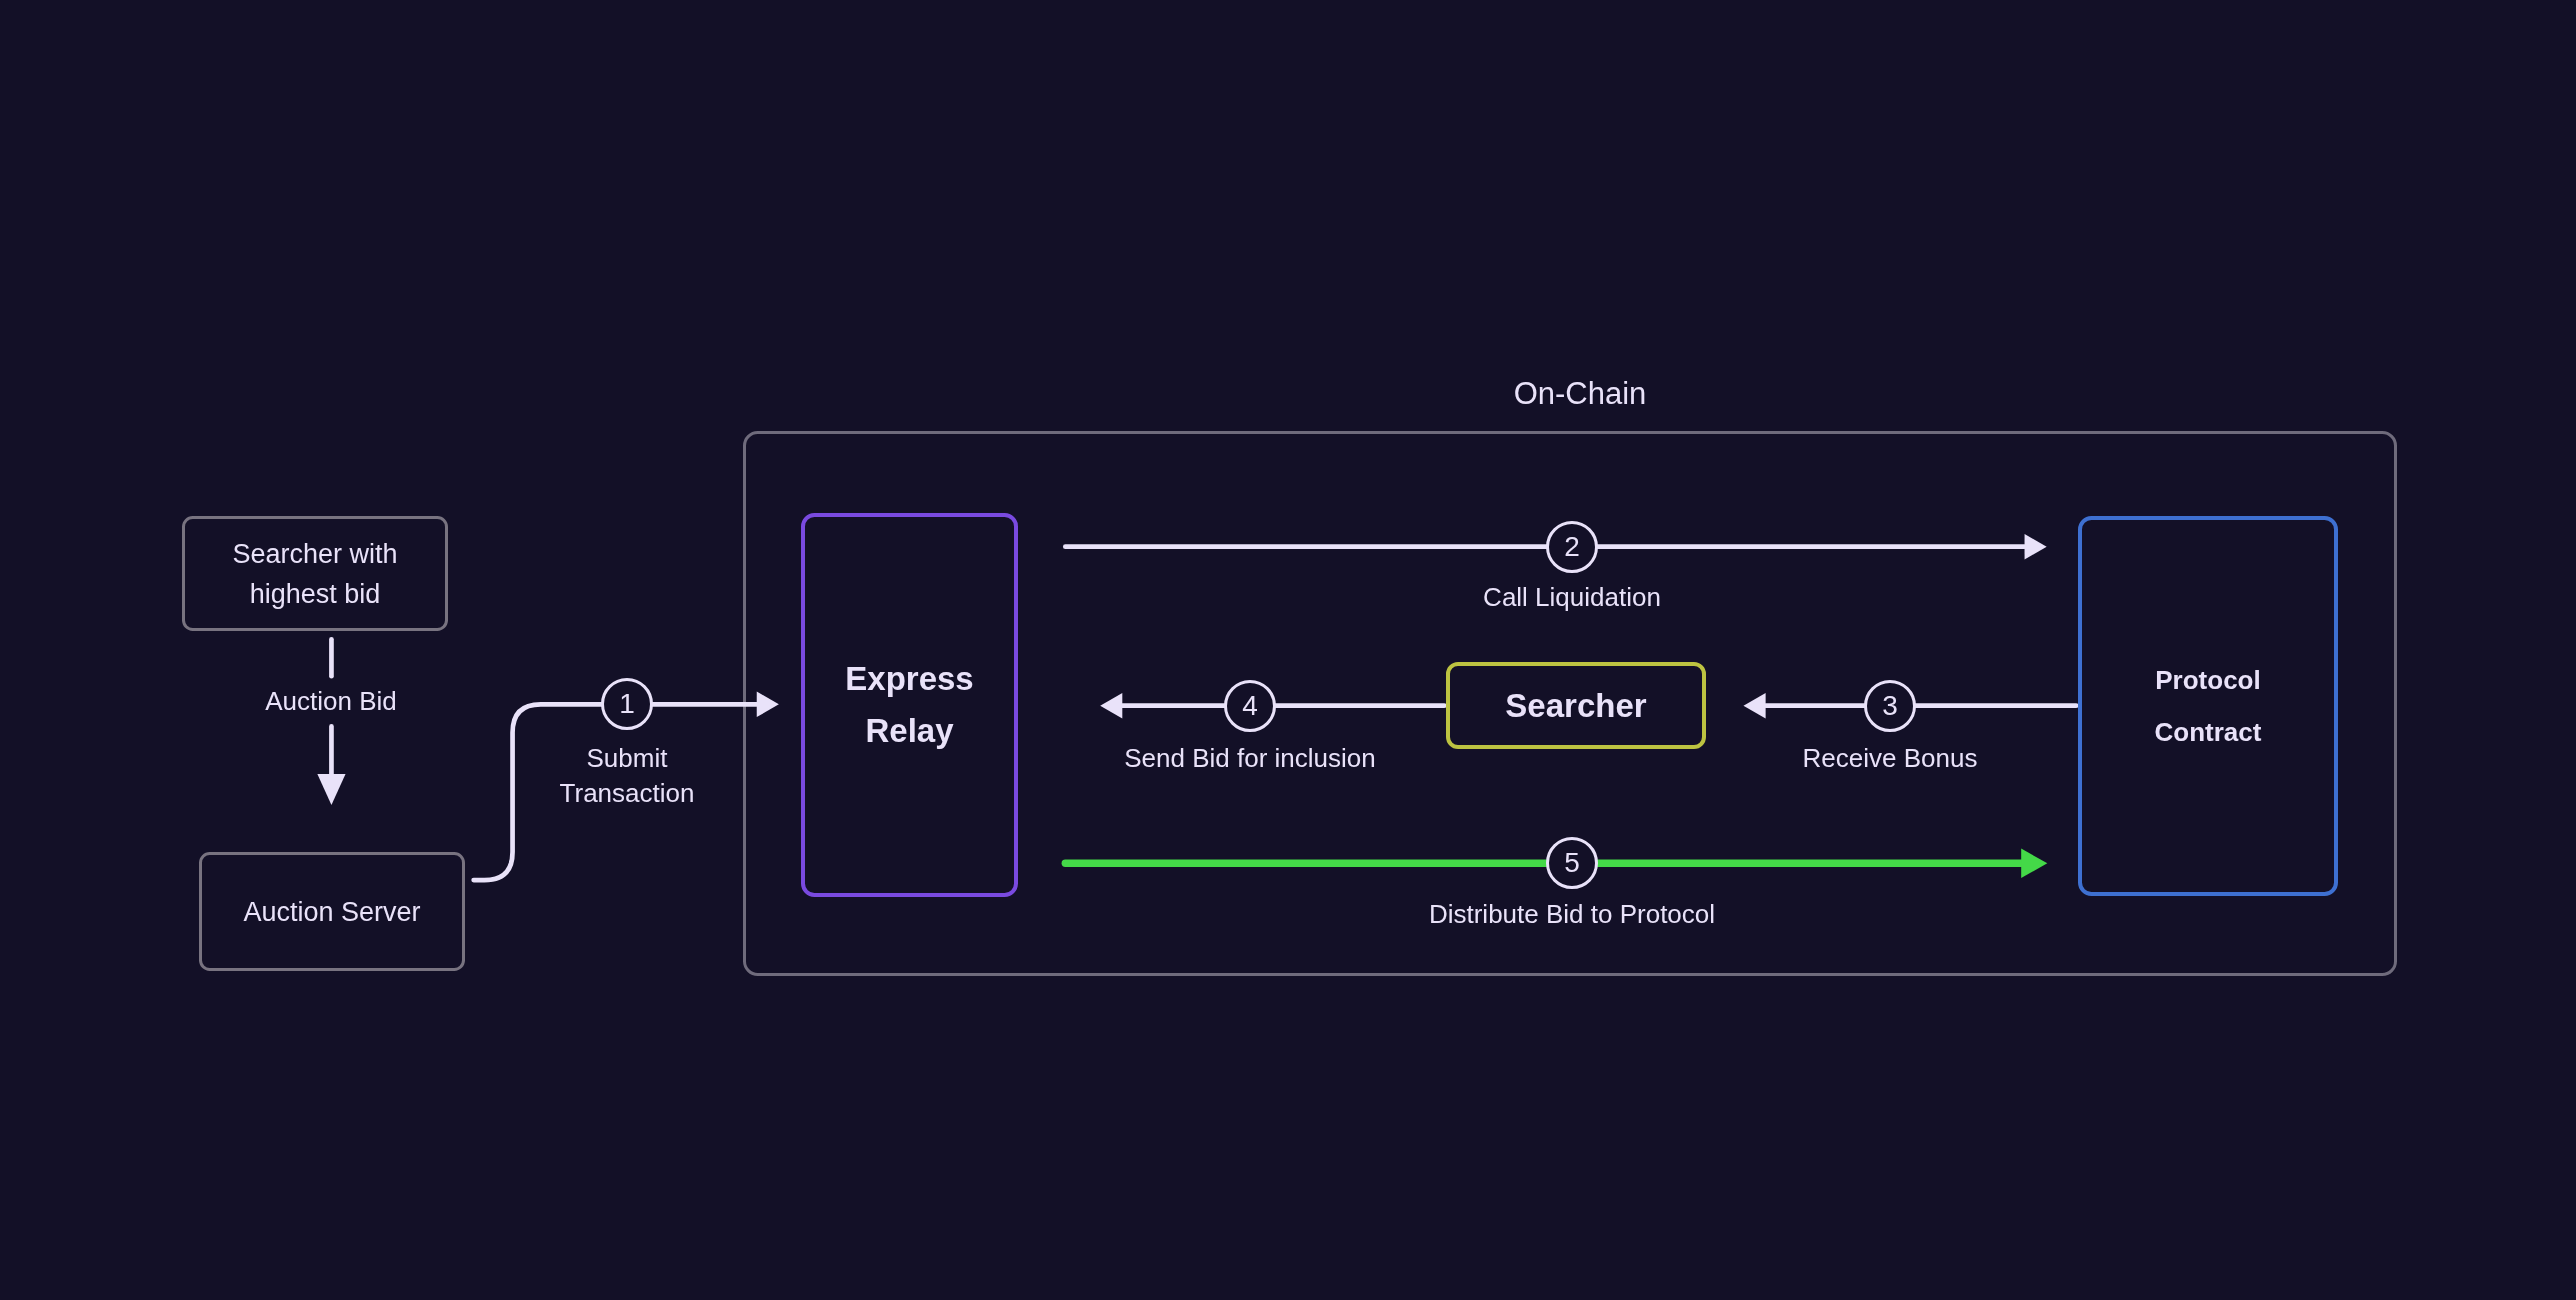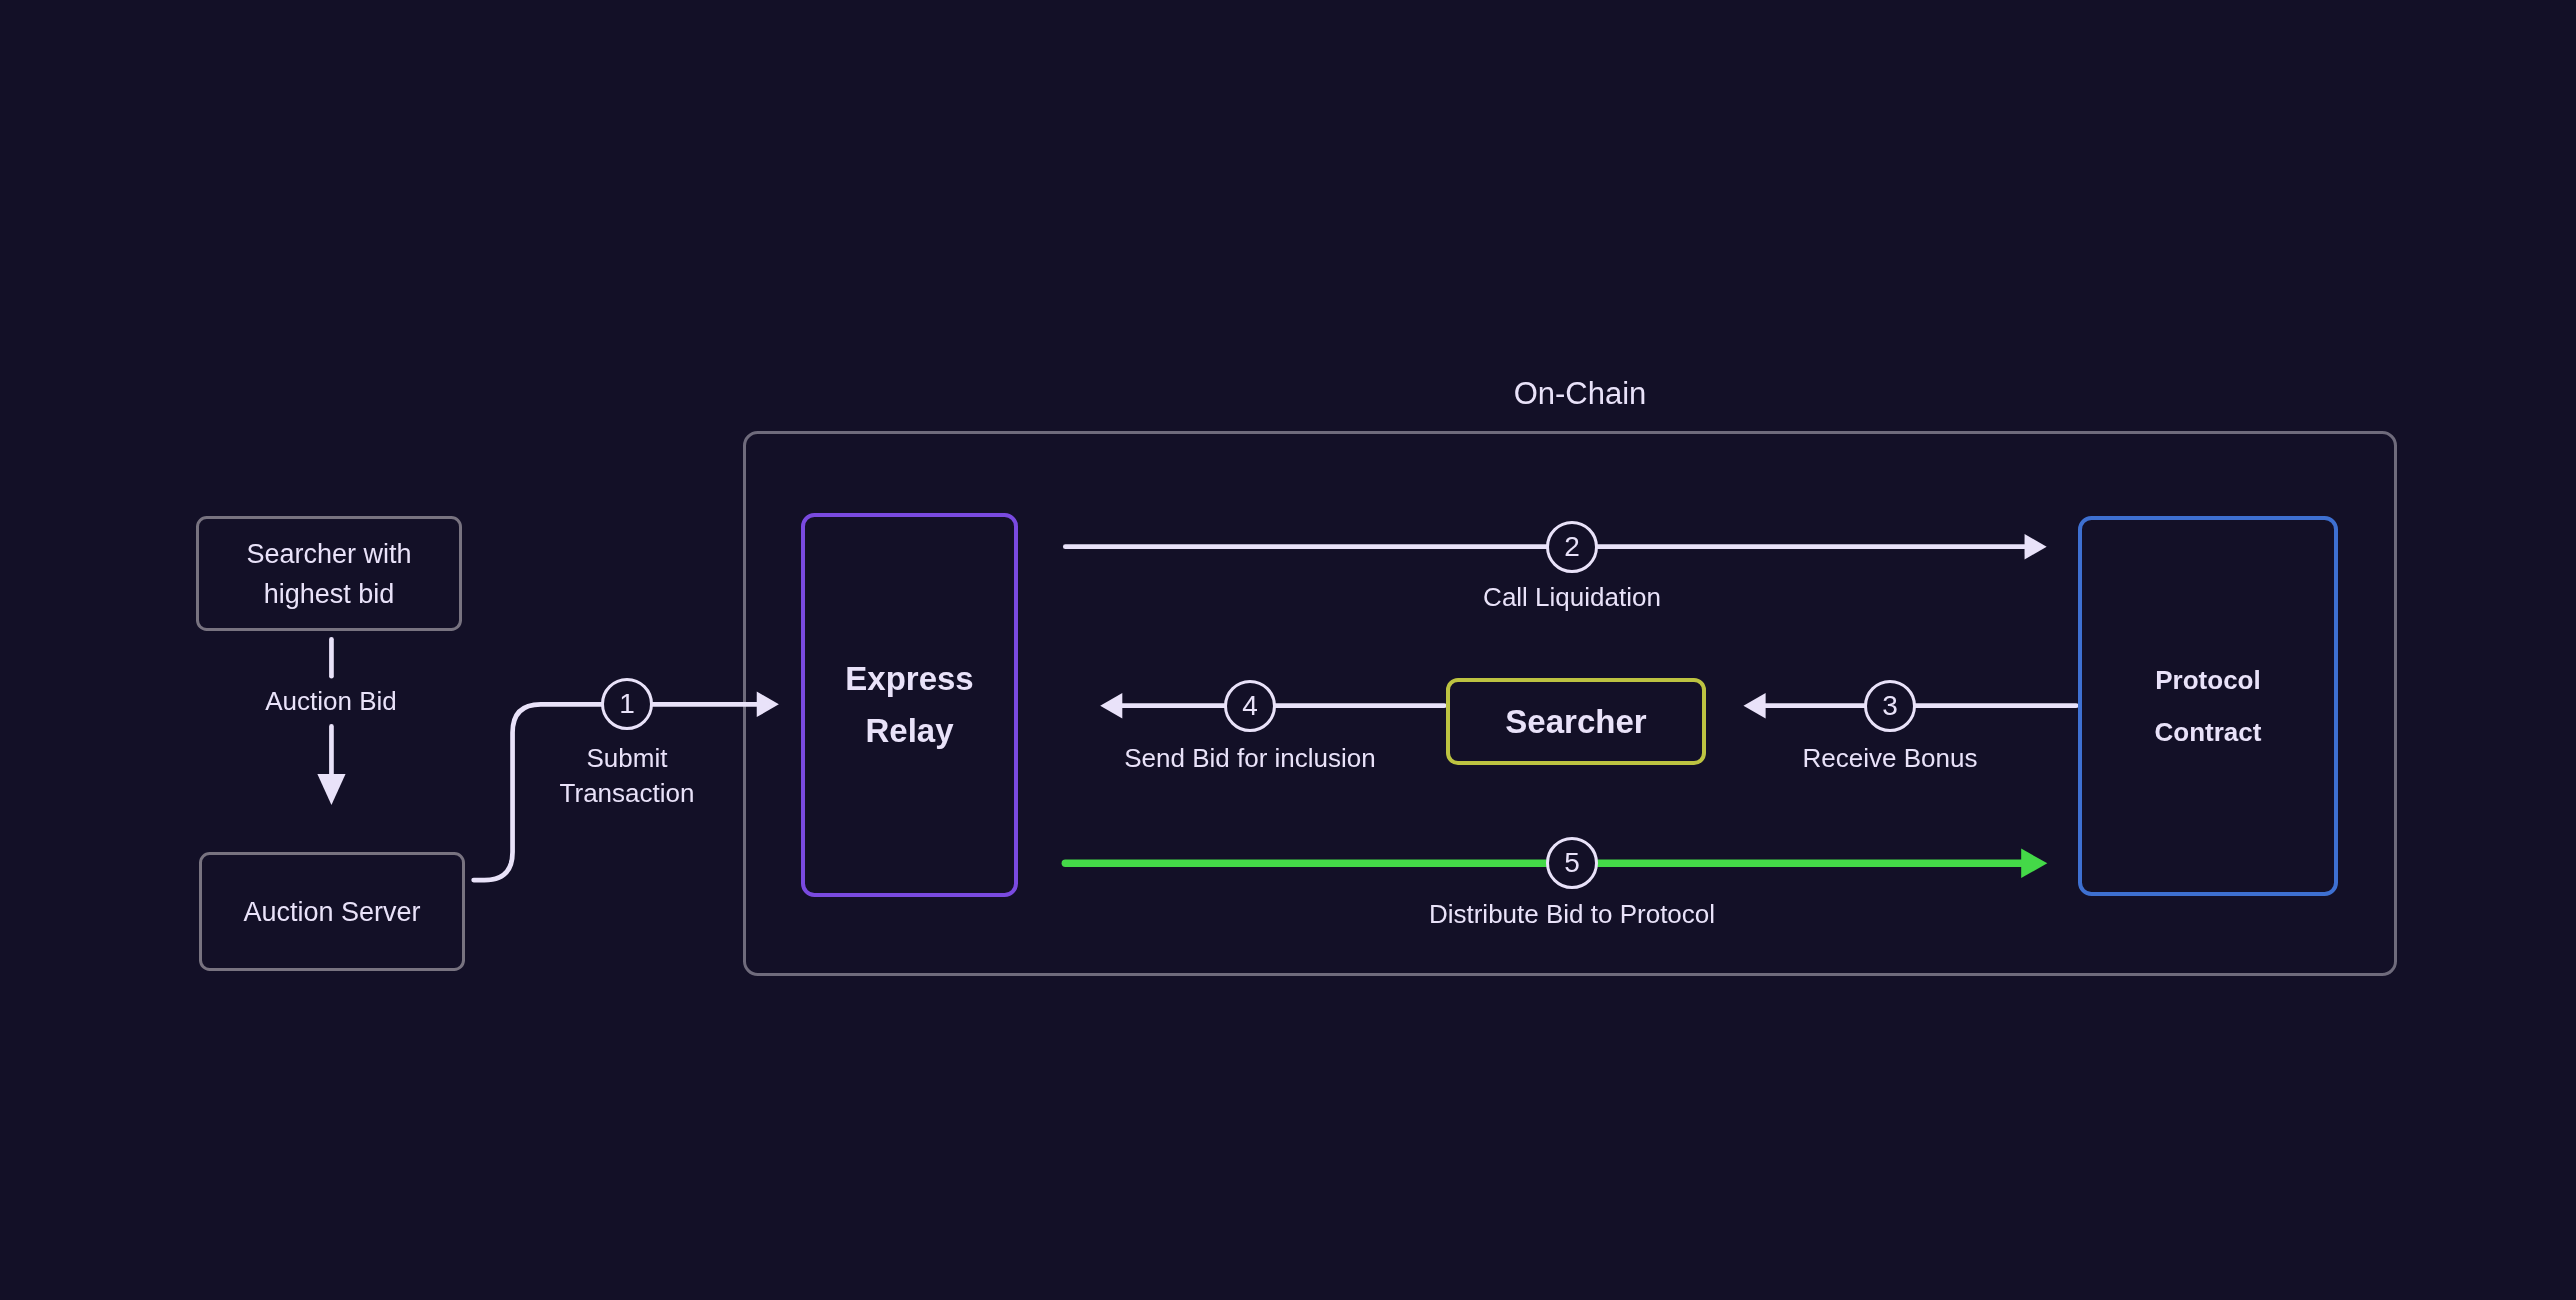--- a/index.html
+++ b/index.html
@@ -26,28 +26,28 @@
 
   .onchain-container{position:absolute;left:743px;top:431px;width:1654px;height:545px;
                      border:3.4px solid var(--container-border);border-radius:14.8px;}
 
   svg.connector-layer{position:absolute;left:0;top:0;width:2576px;height:1300px;}
 
   .node{position:absolute;display:flex;flex-direction:column;align-items:center;
         justify-content:center;text-align:center;color:var(--lav);background:var(--bg);}
   .node-gray{border:3.4px solid var(--node-border-gray);border-radius:10.7px;
              font-size:27px;line-height:40px;font-weight:400;}
-  #node-searcher-highest{left:196px;top:516px;width:266px;height:115px;}
+  #node-searcher-highest{left:182px;top:516px;width:266px;height:115px;}
   #node-auction-server{left:199px;top:820px;width:266px;height:119px;margin-top:32px;}
   #node-express-relay{left:801px;top:513px;width:217px;height:384px;
         border:4px solid var(--purple);border-radius:13.4px;
         font-size:33px;line-height:52px;font-weight:700;}
   #node-searcher{left:1446px;top:662px;width:260px;height:87px;
         border:4px solid var(--yellow);border-radius:12px;
-        font-size:33px;font-weight:700;margin-top:16px;}
+        font-size:33px;font-weight:700;}
   #node-protocol-contract{left:2078px;top:516px;width:260px;height:380px;
         border:4px solid var(--blue);border-radius:13.4px;
         font-size:26px;line-height:52px;font-weight:700;}
 
   .step-badge{position:absolute;width:52px;height:52px;border:3.4px solid var(--lav);
         border-radius:50%;background:var(--bg);display:flex;align-items:center;
         justify-content:center;font-size:28px;color:var(--lav);}
   #badge-1{left:601px;top:678px}
   #badge-2{left:1546px;top:521px}
   #badge-3{left:1864px;top:680px}

